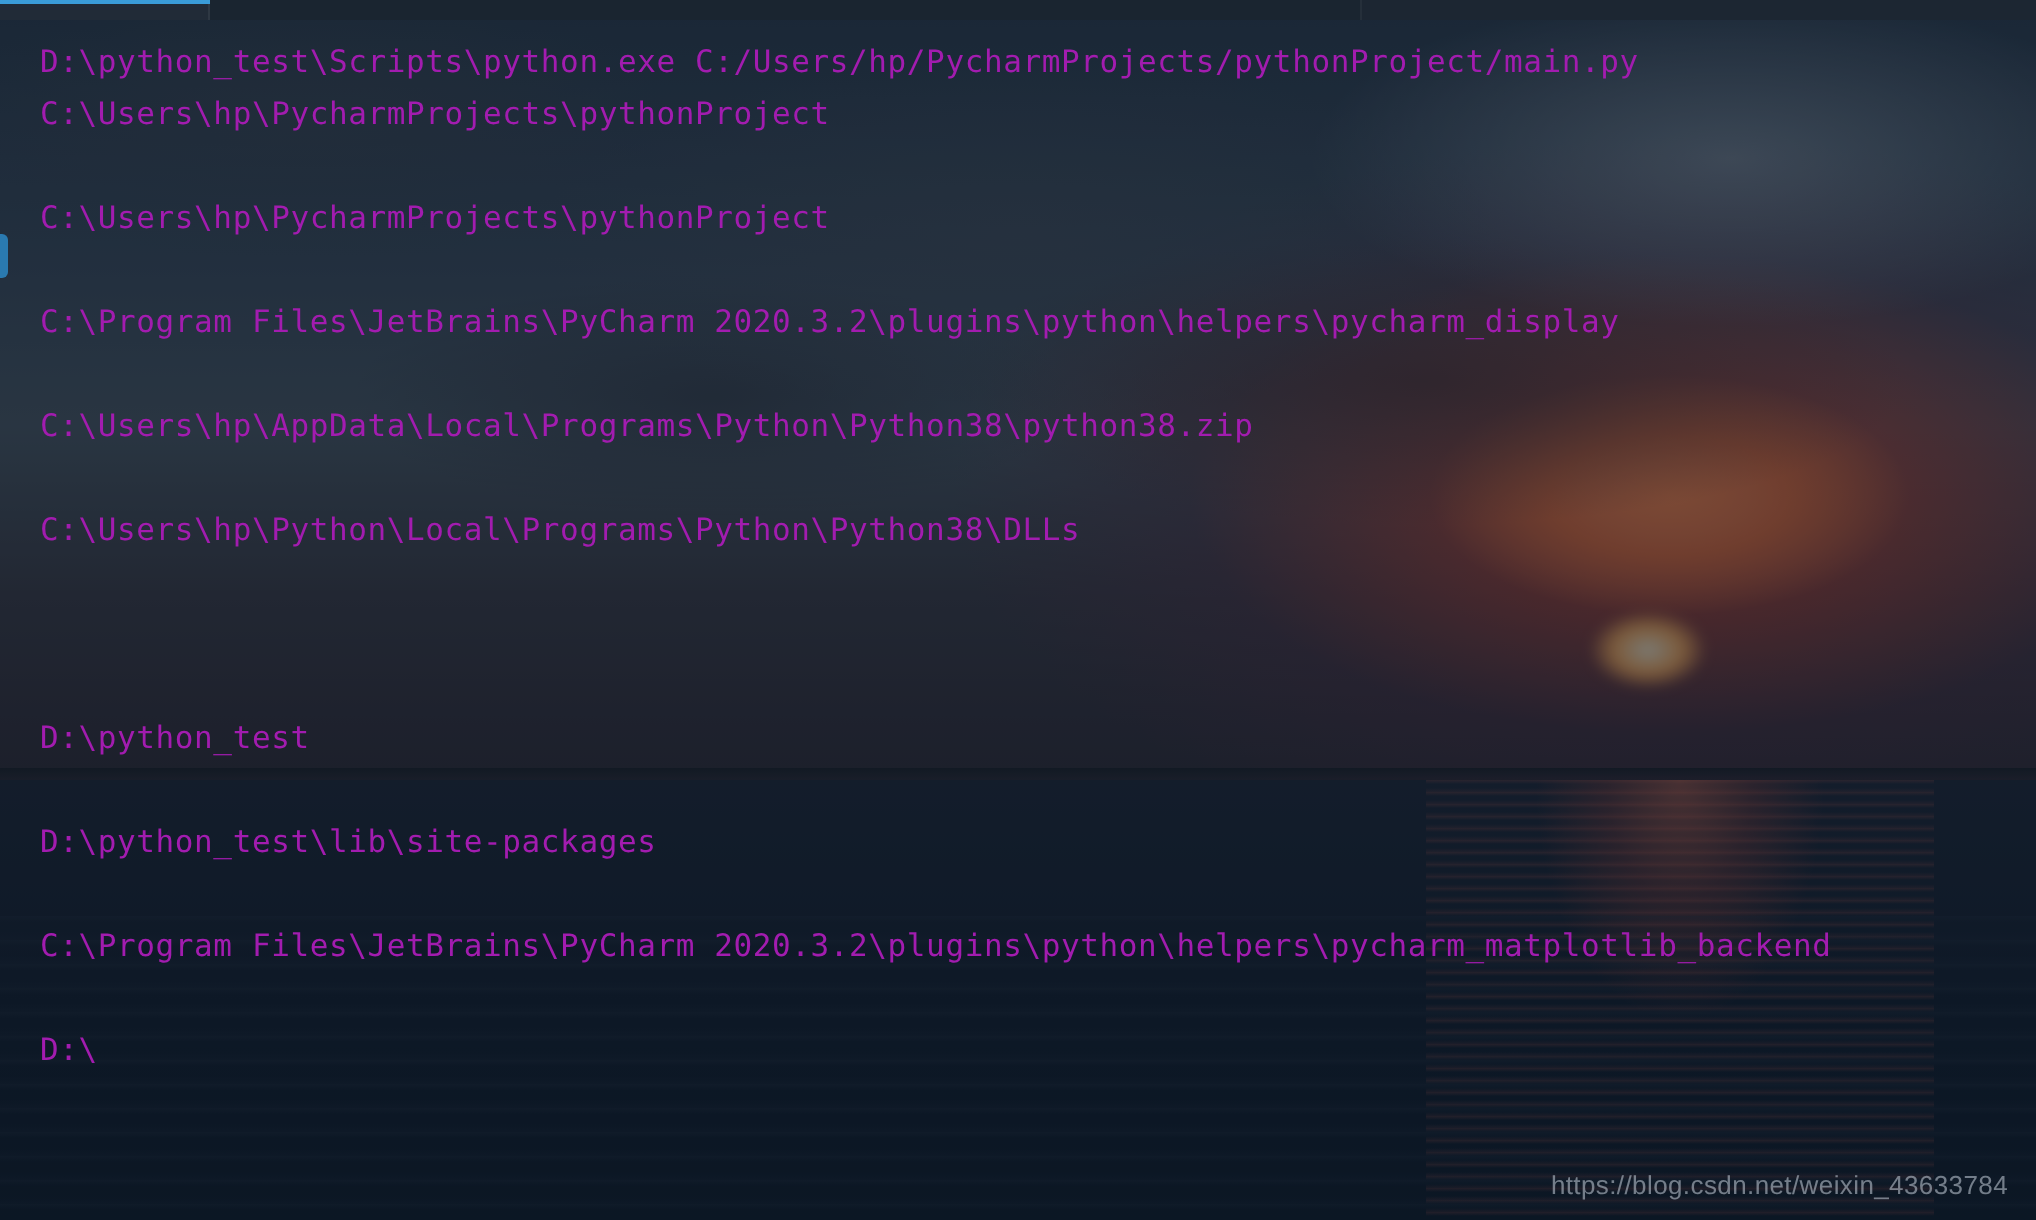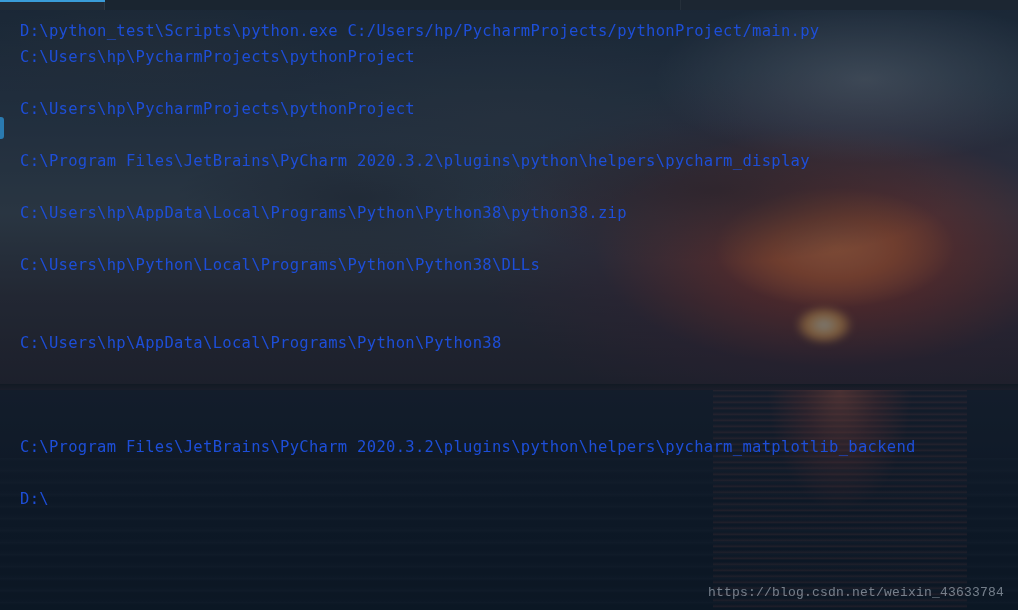--- a/index.html
+++ b/index.html
@@ -163,21 +163,21 @@
       background: rgba(30, 40, 52, 0.6);
       border-left: 1px solid rgba(60, 70, 80, 0.3);
     }
     
     .console-output {
       position: absolute;
       top: 18px;
       left: 20px;
       right: 10px;
       z-index: 10;
-      color: #1d4ed8;
+      color: #a21caf;
       font-size: 15.5px;
       line-height: 26px;
       font-family: 'Consolas', 'DejaVu Sans Mono', monospace;
       letter-spacing: 0.3px;
     }
     
     .output-line {
       white-space: pre;
       margin-bottom: 0;
     }
@@ -196,21 +196,21 @@
       border-radius: 0 3px 3px 0;
       z-index: 10;
     }
     
     .watermark {
       position: absolute;
       bottom: 10px;
       right: 14px;
       z-index: 20;
       color: rgba(200, 210, 220, 0.55);
-      font-family: Liberation Mono, monospace;
+      font-family: Liberation Sans, sans-serif;
       font-size: 13px;
       letter-spacing: 0.2px;
     }
   </style>
 </head>
 <body>
 
 <div class="background-overlay">
   <div class="sky"></div>
   <div class="clouds"></div>
@@ -237,22 +237,23 @@
   <div class="blank-line"></div>
   <div class="output-line">C:\Users\hp\PycharmProjects\pythonProject</div>
   <div class="blank-line"></div>
   <div class="output-line">C:\Program Files\JetBrains\PyCharm 2020.3.2\plugins\python\helpers\pycharm_display</div>
   <div class="blank-line"></div>
   <div class="output-line">C:\Users\hp\AppData\Local\Programs\Python\Python38\python38.zip</div>
   <div class="blank-line"></div>
   <div class="output-line">C:\Users\hp\Python\Local\Programs\Python\Python38\DLLs</div>
   <div class="blank-line"></div>
   <div class="blank-line"></div>
-  <div class="output-line">C:\Users\hp\AppData\Local\Programs\Python\Python38</div>
-  <div class="blank-line"></div>
-  <div class="blank-line"></div>
+  <div class="blank-line"></div>
+  <div class="output-line">D:\python_test</div>
+  <div class="blank-line"></div>
+  <div class="output-line">D:\python_test\lib\site-packages</div>
   <div class="blank-line"></div>
   <div class="output-line">C:\Program Files\JetBrains\PyCharm 2020.3.2\plugins\python\helpers\pycharm_matplotlib_backend</div>
   <div class="blank-line"></div>
   <div class="output-line">D:\</div>
 </div>
 
 <div class="watermark">https://blog.csdn.net/weixin_43633784</div>
 
 </body></html>

